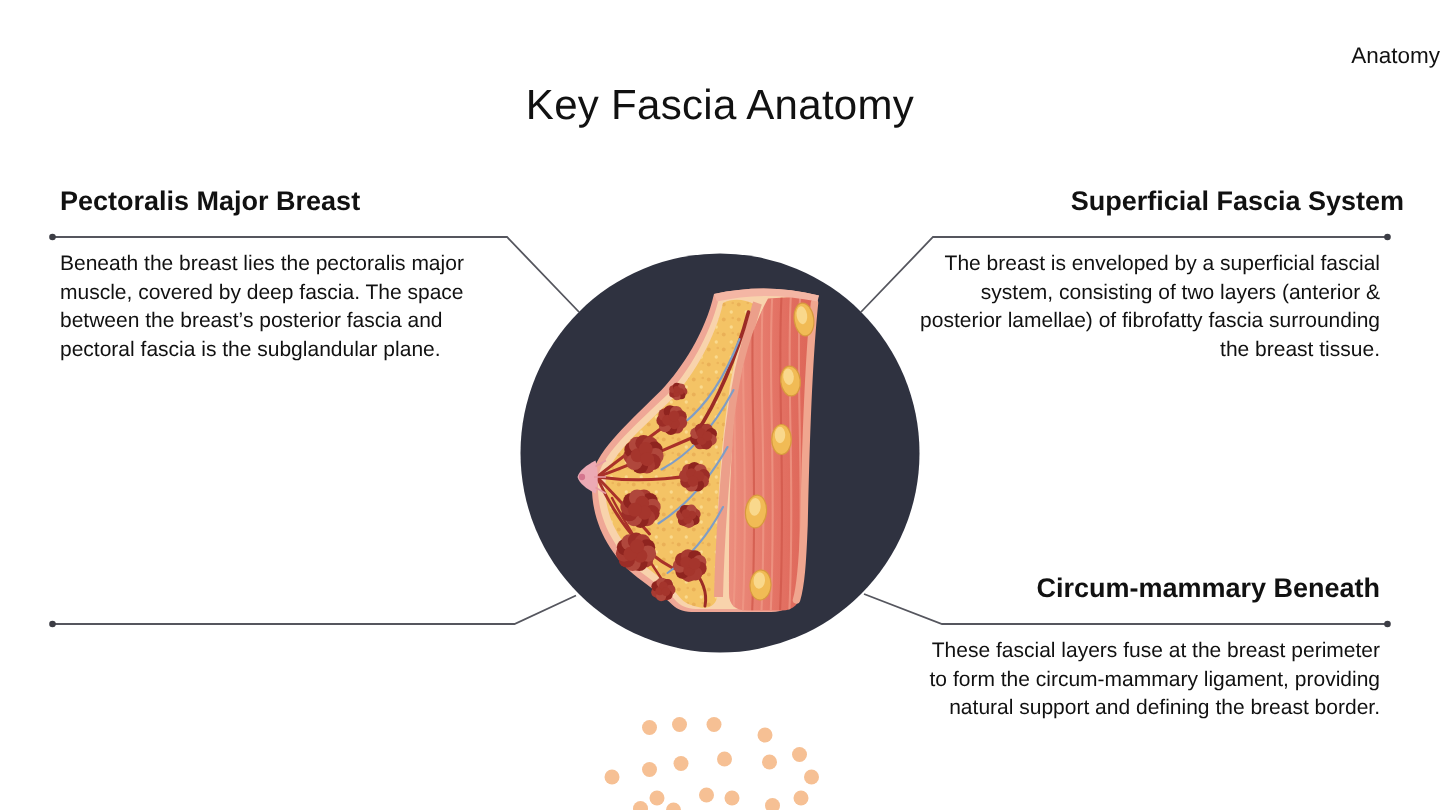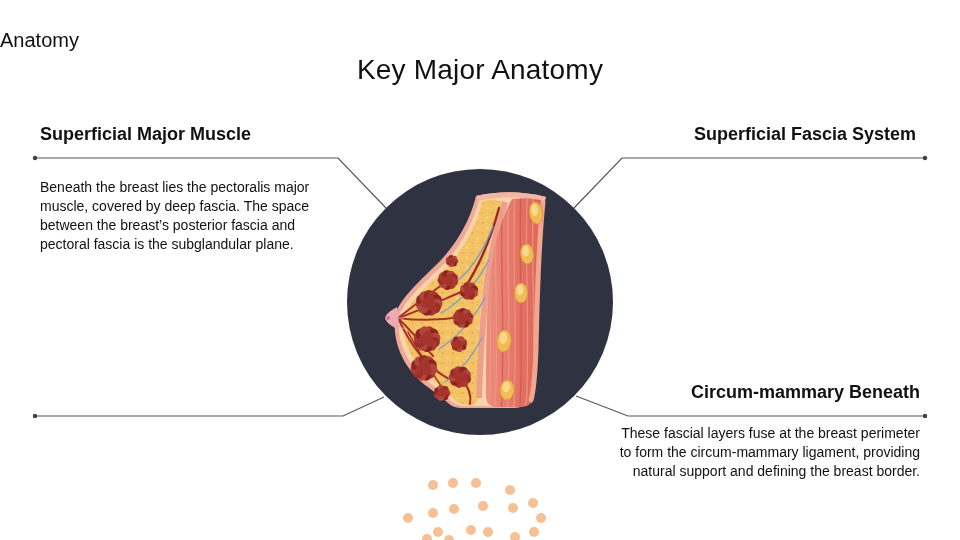--- a/index.html
+++ b/index.html
@@ -1,47 +1,51 @@
 <!DOCTYPE html>
 <html><head>
 <meta charset="utf-8">
 <style>
   html,body{margin:0;padding:0;background:#ffffff;}
   .slide{position:relative;width:960px;height:540px;background:#ffffff;overflow:hidden;
          font-family:"Liberation Sans", sans-serif;color:#111;}
   .gfx{position:absolute;left:0;top:0;width:960px;height:540px;z-index:0;}
-  .eyebrow{position:absolute;top:29px;left:0;right:0;text-align:left;font-size:20px;z-index:2;}
+  .eyebrow{position:absolute;top:29px;left:0;right:0;text-align:right;font-size:15px;z-index:2;}
   .title{position:absolute;top:54px;left:0;right:0;text-align:center;font-size:28px;
          font-weight:400;letter-spacing:.2px;z-index:2;}
   .co-h{position:absolute;font-size:18px;font-weight:700;z-index:2;white-space:nowrap;}
   .co-b{position:absolute;font-size:14px;line-height:19px;z-index:2;white-space:pre-line;}
   .tl-h{left:40px;top:124px;}
-  .tl-b{left:40px;top:178px;width:330px;text-align:left;}
-  .tr-h{right:44px;top:124px;text-align:center;}
+  .tl-b{left:40px;top:166px;width:330px;text-align:left;}
+  .tr-h{right:24px;top:124px;text-align:center;}
   .tr-b{right:40px;top:166px;width:340px;text-align:right;}
   .bl-h{left:40px;top:382px;}
   .bl-b{left:40px;top:424px;width:360px;text-align:left;}
   .br-h{right:40px;top:382px;text-align:right;}
   .br-b{right:40px;top:424px;width:350px;text-align:right;}
 </style>
 </head>
 <body>
 
 <div class="slide">
 
   <div class="eyebrow">Anatomy</div>
-  <div class="title">Key Major Anatomy</div>
-
-  <div class="co-h tl-h">Superficial Major Muscle</div>
+  <div class="title">Key Fascia Anatomy</div>
+
+  <div class="co-h tl-h">Pectoralis Major Breast</div>
   <div class="co-b tl-b">Beneath the breast lies the pectoralis major
 muscle, covered by deep fascia. The space
 between the breast’s posterior fascia and
 pectoral fascia is the subglandular plane.</div>
 
   <div class="co-h tr-h">Superficial Fascia System</div>
+  <div class="co-b tr-b">The breast is enveloped by a superficial fascial
+system, consisting of two layers (anterior &amp;
+posterior lamellae) of fibrofatty fascia surrounding
+the breast tissue.</div>
 
 
   <div class="co-h br-h">Circum-mammary Beneath</div>
   <div class="co-b br-b">These fascial layers fuse at the breast perimeter
 to form the circum-mammary ligament, providing
 natural support and defining the breast border.</div>
 
   <svg class="gfx" viewBox="0 0 960 540">
     <defs>
       <pattern id="fatdots" width="10" height="10" patternUnits="userSpaceOnUse">

